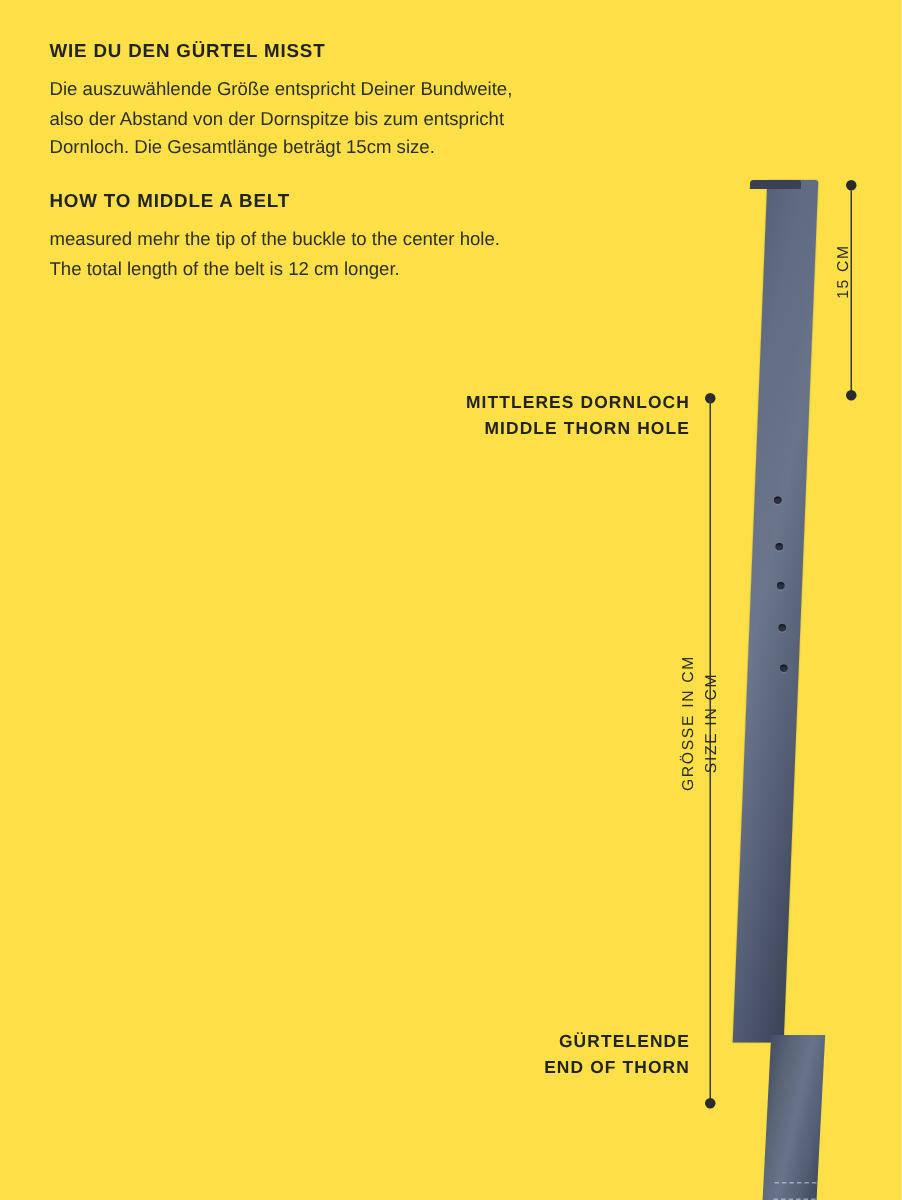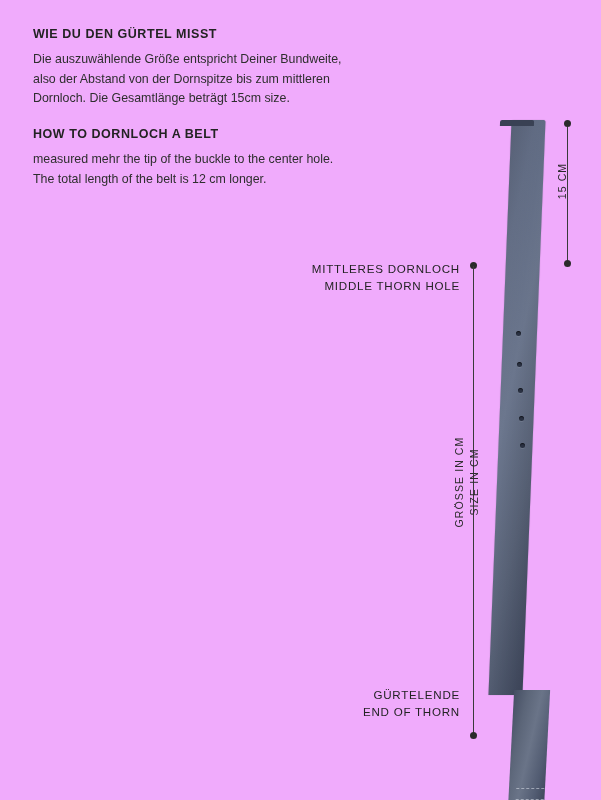--- a/index.html
+++ b/index.html
@@ -11,21 +11,21 @@
     height: 800px;
     background: #f2f0ec;
     font-family: "Liberation Sans", sans-serif;
     color: #2b2b2b;
     overflow: hidden;
   }
   #page {
     position: relative;
     width: 601px;
     height: 800px;
-    background: #f0abfc;
+    background: #fde047;
     box-sizing: border-box;
   }
 
   
   .text-block {
     position: absolute;
     left: 33px;
   }
   .block-de { top: 27px; width: 350px; }
   .block-en { top: 127px; width: 340px; }
@@ -193,45 +193,45 @@
     letter-spacing: 1.1px;
     color: #2b2b2b;
     white-space: nowrap;
   }
 
   
   .callout {
     position: absolute;
     text-align: right;
     font-size: 11.6px;
-    font-weight: 400;
+    font-weight: 700;
     letter-spacing: 0.75px;
     line-height: 17px;
     color: #232323;
   }
   .callout span { display: block; white-space: nowrap; }
   #callout-thorn { left: 270px; top: 260px; width: 190px; }
   #callout-end { left: 270px; top: 686px; width: 190px; }
 </style>
 </head>
 <body>
 
 <div id="page">
 
   <div class="text-block block-de">
     <div class="head">WIE DU DEN GÜRTEL MISST</div>
     <div class="para">
       <span>Die auszuwählende Größe entspricht Deiner Bundweite,</span>
-      <span>also der Abstand von der Dornspitze bis zum mittleren</span>
+      <span>also der Abstand von der Dornspitze bis zum entspricht</span>
       <span>Dornloch. Die Gesamtlänge beträgt 15cm size.</span>
     </div>
   </div>
 
   <div class="text-block block-en">
-    <div class="head">HOW TO DORNLOCH A BELT</div>
+    <div class="head">HOW TO MIDDLE A BELT</div>
     <div class="para">
       <span>measured mehr the tip of the buckle to the center hole.</span>
       <span>The total length of the belt is 12 cm longer.</span>
     </div>
   </div>
 
   <div id="belt-wrap">
     <div class="belt-body"></div>
     <div class="belt-top-cap"></div>
     <div class="hole h1"></div>

